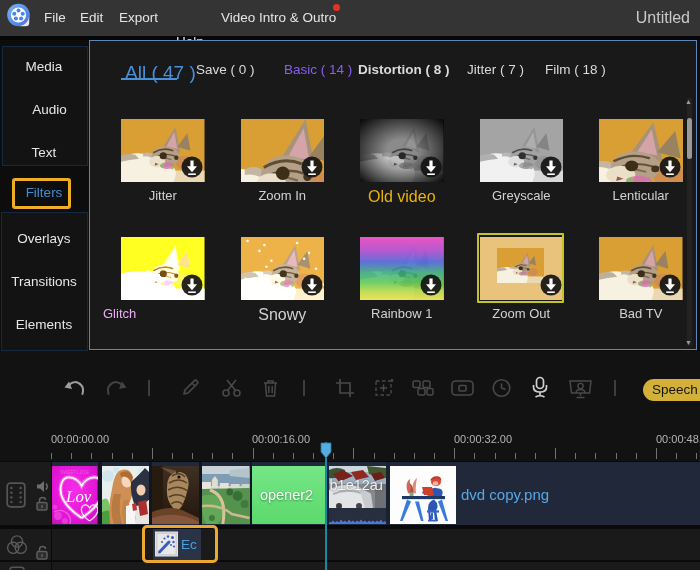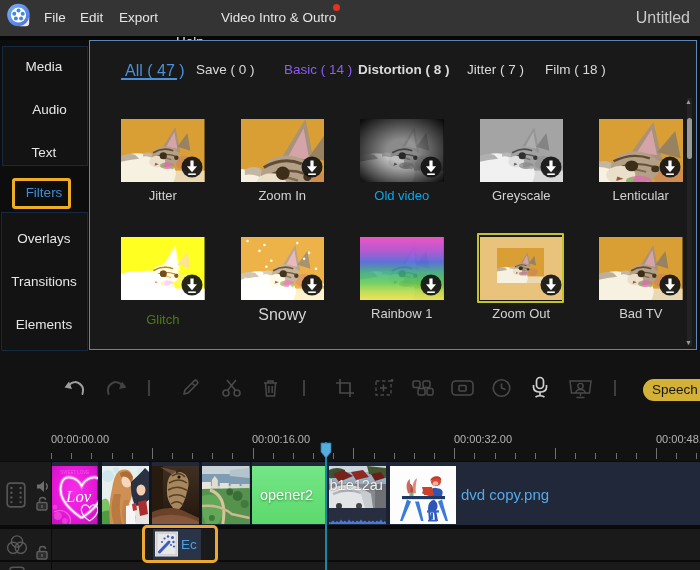--- a/index.html
+++ b/index.html
@@ -74,21 +74,21 @@
 <div class="abs" style="left:1px;top:212px;width:87px;height:139px;background:#131313;border:1px solid #152940;"></div>
 <div class="abs" style="left:0;top:59px;width:88px;text-align:center;color:#e6e6e6;font-size:13.5px;">Media</div>
 <div class="abs" style="left:0;top:102px;width:99px;text-align:center;color:#e6e6e6;font-size:13.5px;">Audio</div>
 <div class="abs" style="left:0;top:145px;width:88px;text-align:center;color:#e6e6e6;font-size:13.5px;">Text</div>
 <div class="abs" style="left:0;top:185px;width:88px;text-align:center;color:#3f8fd8;font-size:13.5px;">Filters</div>
 <div class="abs" style="left:0;top:231px;width:88px;text-align:center;color:#e6e6e6;font-size:13.5px;">Overlays</div>
 <div class="abs" style="left:0;top:274px;width:88px;text-align:center;color:#e6e6e6;font-size:13.5px;">Transitions</div>
 <div class="abs" style="left:0;top:317px;width:88px;text-align:center;color:#e6e6e6;font-size:13.5px;">Elements</div>
 <div class="abs" style="left:11.5px;top:177.5px;width:59px;height:31.5px;border:3px solid #eead22;border-radius:3px;"></div>
 <div class="abs" style="left:89px;top:40px;width:608px;height:310px;background:#191919;border:1px solid #5f87b5;"></div>
-<div class="abs" style="left:125px;top:62px;color:#4a90d9;font-size:16px;">All ( 47 )</div>
+<div class="abs" style="left:125px;top:62px;color:#4a90d9;font-size:19px;">All ( 47 )</div>
 <div class="abs" style="left:196px;top:62px;color:#dadada;font-size:13.5px;">Save ( 0 )</div>
 <div class="abs" style="left:284px;top:62px;color:#8b5cf6;font-size:13.5px;">Basic ( 14 )</div>
 <div class="abs" style="left:358px;top:62px;color:#dadada;font-size:13.5px;font-weight:bold;">Distortion ( 8 )</div>
 <div class="abs" style="left:467px;top:62px;color:#dadada;font-size:13.5px;">Jitter ( 7 )</div>
 <div class="abs" style="left:545px;top:62px;color:#dadada;font-size:13.5px;">Film ( 18 )</div>
 <div class="abs" style="left:121px;top:77.5px;width:56px;height:2px;background:#4a90d9;"></div>
 <div class="abs" style="left:687px;top:98px;width:5px;height:248px;background:#232323;"></div>
 <div class="abs" style="left:687px;top:118px;width:5px;height:41px;background:#9a9a9a;border-radius:2.5px;"></div>
 <div class="abs" style="left:685px;top:98px;color:#9a9a9a;font-size:7px;">▲</div>
 <div class="abs" style="left:685px;top:339px;color:#9a9a9a;font-size:7px;">▼</div>
@@ -112,21 +112,21 @@
 <div class="abs" style="left:222.5px;top:187.5px;width:119.5px;text-align:center;color:#d2d2d2;font-size:13px;">Zoom In</div>
 <div class="abs" style="left:360px;top:118.5px;width:83.5px;height:63.5px;">
       <svg width="83.5" height="63.5" viewBox="0 0 83 64" preserveAspectRatio="none" style="position:absolute;left:0;top:0;filter:grayscale(1) brightness(0.85);">
         <use href="#catg"></use>
       </svg>
       <div style="position:absolute;left:0;top:0;width:100%;height:100%;background:radial-gradient(ellipse at center, rgba(0,0,0,0) 25%, rgba(0,0,0,0.9) 95%);"></div>
       <svg width="22" height="22" viewBox="0 0 22 22" style="position:absolute;left:60px;top:37px;">
         <use href="#dlg"></use>
       </svg>
     </div>
-<div class="abs" style="left:342px;top:187.5px;width:119.5px;text-align:center;color:#0ea5e9;font-size:13px;">Old video</div>
+<div class="abs" style="left:342px;top:187.5px;width:119.5px;text-align:center;color:#eab308;font-size:16px;">Old video</div>
 <div class="abs" style="left:479.5px;top:118.5px;width:83.5px;height:63.5px;">
       <svg width="83.5" height="63.5" viewBox="0 0 83 64" preserveAspectRatio="none" style="position:absolute;left:0;top:0;filter:grayscale(1) brightness(1.0);">
         <use href="#catg"></use>
       </svg>
       <svg width="22" height="22" viewBox="0 0 22 22" style="position:absolute;left:60px;top:37px;">
         <use href="#dlg"></use>
       </svg>
     </div>
 <div class="abs" style="left:461.5px;top:187.5px;width:119.5px;text-align:center;color:#d2d2d2;font-size:13px;">Greyscale</div>
 <div class="abs" style="left:599px;top:118.5px;width:83.5px;height:63.5px;">
@@ -139,21 +139,21 @@
     </div>
 <div class="abs" style="left:581px;top:187.5px;width:119.5px;text-align:center;color:#d2d2d2;font-size:13px;">Lenticular</div>
 <div class="abs" style="left:121px;top:236.5px;width:83.5px;height:63.5px;">
       <svg width="83.5" height="63.5" viewBox="0 0 83 64" preserveAspectRatio="none" style="position:absolute;left:0;top:0;filter:brightness(1.75) saturate(1.4);">
         <use href="#catg"></use>
       </svg>
       <svg width="22" height="22" viewBox="0 0 22 22" style="position:absolute;left:60px;top:37px;">
         <use href="#dlg"></use>
       </svg>
     </div>
-<div class="abs" style="left:103px;top:305.5px;width:119.5px;text-align:center;color:#4d7c0f;font-size:13px;margin-top:6px;">Glitch</div>
+<div class="abs" style="left:103px;top:305.5px;width:119.5px;text-align:left;color:#f0abfc;font-size:13px;">Glitch</div>
 <div class="abs" style="left:240.5px;top:236.5px;width:83.5px;height:63.5px;">
       <svg width="83.5" height="63.5" viewBox="0 0 83 64" preserveAspectRatio="none" style="position:absolute;left:0;top:0;filter:brightness(1.12) saturate(0.9);">
         <use href="#catg"></use>
       </svg>
       <svg width="83.5" height="63.5" viewBox="0 0 83 64" style="position:absolute;left:0;top:0;">
         <circle cx="6" cy="4" r="1.3" fill="#fff" fill-opacity="0.95"></circle>
         <circle cx="25" cy="30" r="1.3" fill="#fff" fill-opacity="0.95"></circle>
         <circle cx="44" cy="56" r="1.3" fill="#fff" fill-opacity="0.95"></circle>
         <circle cx="63" cy="22" r="1.3" fill="#fff" fill-opacity="0.95"></circle>
         <circle cx="82" cy="48" r="1.3" fill="#fff" fill-opacity="0.95"></circle>

